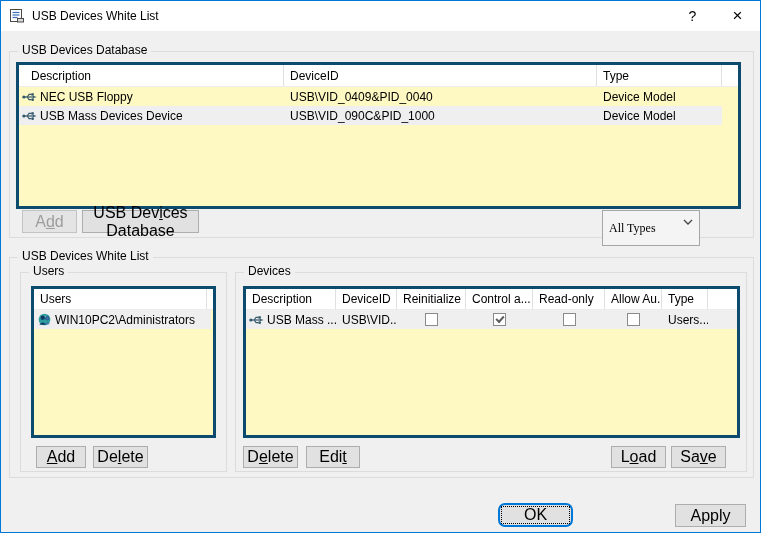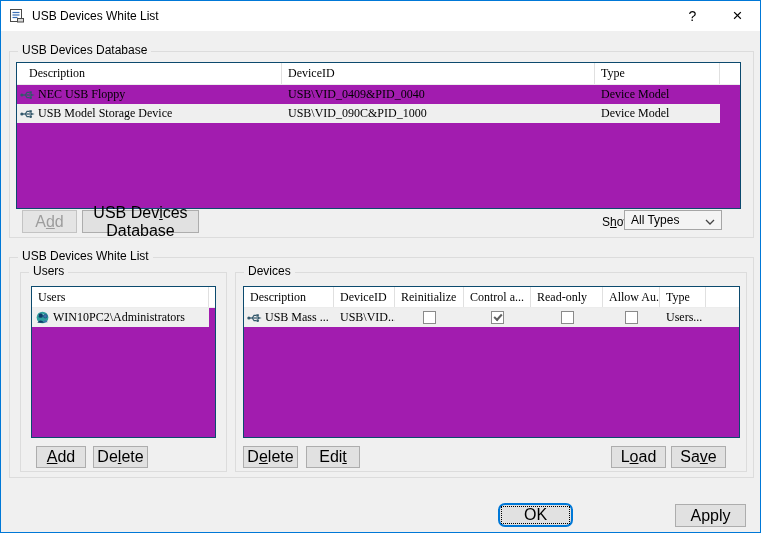--- a/index.html
+++ b/index.html
@@ -8,21 +8,21 @@
   .titlebar{position:absolute;left:0;top:0;right:0;height:30px;background:#ffffff;display:flex;align-items:center;}
   .title-icon{width:16px;height:16px;margin-left:8px;flex:0 0 auto;}
   .title-text{margin-left:7px;font-size:12px;white-space:nowrap;}
   .tb-spacer{flex:1;}
   .tb-btn{width:45px;height:30px;display:flex;align-items:center;justify-content:center;font-size:14px;color:#000;cursor:default;background:transparent;border:none;font-family:inherit;}
   .tb-btn.close{font-size:17px;font-weight:300;}
   
   .group{position:absolute;border:1px solid #dcdcdc;background:#f0f0f0;box-sizing:border-box;padding-left:6px;}
   .grouplabel{position:absolute;top:-9px;left:8px;background:#f0f0f0;padding:0 4px;font-size:12px;white-space:nowrap;}
   
-  .panel{position:absolute;background:#a21caf;border:1px solid #0c4a6e;box-sizing:border-box;overflow:hidden;font-family:Liberation Serif, serif;}
+  .panel{position:absolute;background:#fef9c3;border:3px solid #0c4a6e;box-sizing:border-box;overflow:hidden;}
   .hdr{display:flex;height:21px;background:#fff;border-bottom:1px solid #ececec;}
   .hdr .hc{box-sizing:border-box;border-right:1px solid #e0e0e0;display:flex;align-items:center;padding-left:6px;white-space:nowrap;overflow:hidden;}
   .hdr .hc.nopad{padding-left:12px;}
   .hdr .hc.last{border-right:1px solid #e0e0e0;}
   .hdr .hfill{flex:1;border-right:none;}
   .row{display:flex;height:19px;align-items:center;}
   .row .c{box-sizing:border-box;height:100%;display:flex;align-items:center;padding-left:6px;white-space:nowrap;overflow:hidden;}
   .row[data-selected="true"] .c{background:#efefef;}
   .icon-cell{display:flex;align-items:center;gap:3px;padding-left:3px !important;}
   .cb-cell{justify-content:center;padding-left:0 !important;}
@@ -94,36 +94,36 @@
           <span>
             <svg viewBox="0 0 16 12" width="15" height="12">
               <circle cx="2" cy="6" r="1.7" fill="#33586b"></circle>
               <path d="M2 6 H12" stroke="#33586b" stroke-width="1.3" fill="none"></path>
               <path d="M5.5 6 L7.5 3.2 H10.2 M5.5 6 L7.5 8.8 H10.2" stroke="#33586b" stroke-width="1.2" fill="none"></path>
               <rect x="10" y="2" width="2.6" height="2.6" fill="#33586b"></rect>
               <circle cx="11.4" cy="8.8" r="1.4" fill="#33586b"></circle>
               <path d="M11.6 4.6 L15.6 6 L11.6 7.4 Z" fill="#33586b"></path>
             </svg>
           </span>
-          <span>USB Model Storage Device</span>
+          <span>USB Mass Devices Device</span>
         </div>
         <div class="c" style="width:313px;">USB\VID_090C&amp;PID_1000</div>
         <div class="c" style="width:125px;">Device Model</div>
       </div>
     </div>
 
     <button class="btn disabled" style="left:12px;top:158px;width:55px;height:23px;" disabled="">
       <span><span>A</span><span class="mn">d</span><span>d</span></span>
     </button>
     <button class="btn" style="left:72px;top:158px;width:117px;height:23px;">
       <span><span>USB Dev</span><span class="mn">i</span><span>ces Database</span></span>
     </button>
 
     <span class="showlabel" style="left:592px;top:163px;"><span>S</span><span class="mn">h</span><span>ow:</span></span>
-    <div class="combo" style="left:614px;top:158px;width:98px;height:20px;">
+    <div class="combo" style="left:592px;top:158px;width:98px;height:36px;font-family:Liberation Serif, serif;">
       <span>All Types</span>
       <span class="chev">
         <svg width="10" height="6" viewBox="0 0 10 6">
             <polyline points="1,1 5,5 9,1" fill="none" stroke="#444" stroke-width="1.3"></polyline>
           </svg>
       </span>
     </div>
   </div>
 
   <div class="group" style="left:8px;top:256px;width:745px;height:221px;">

